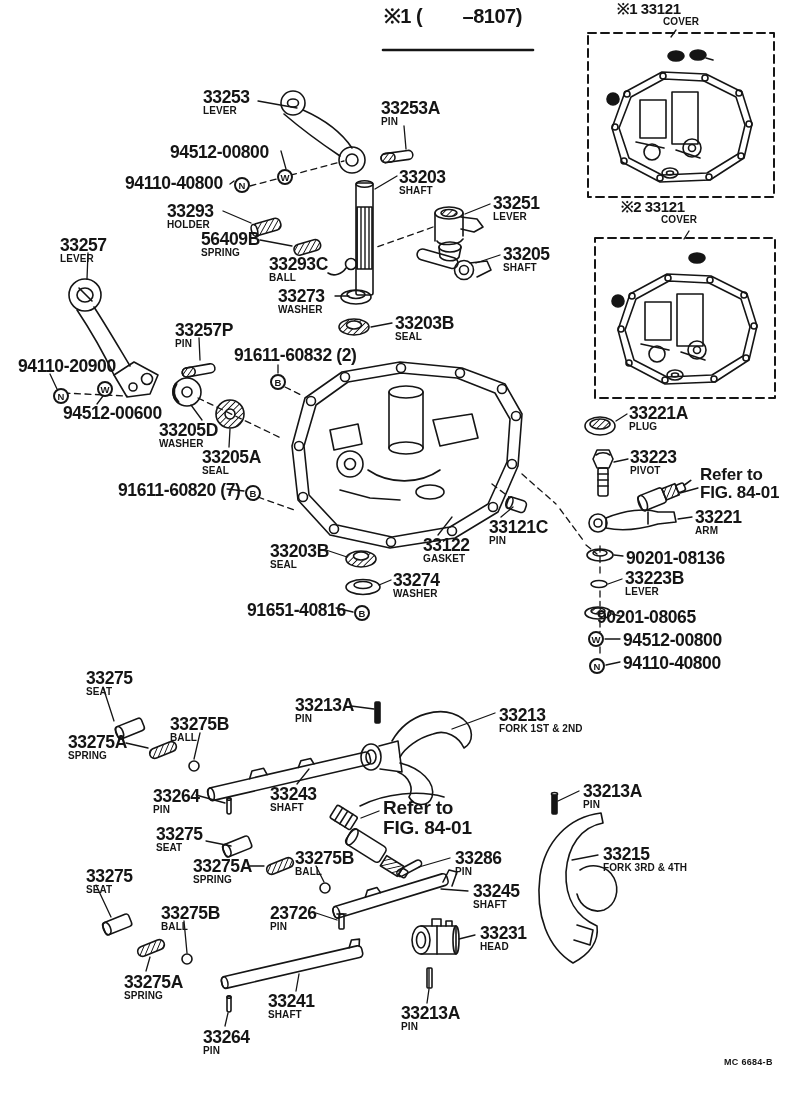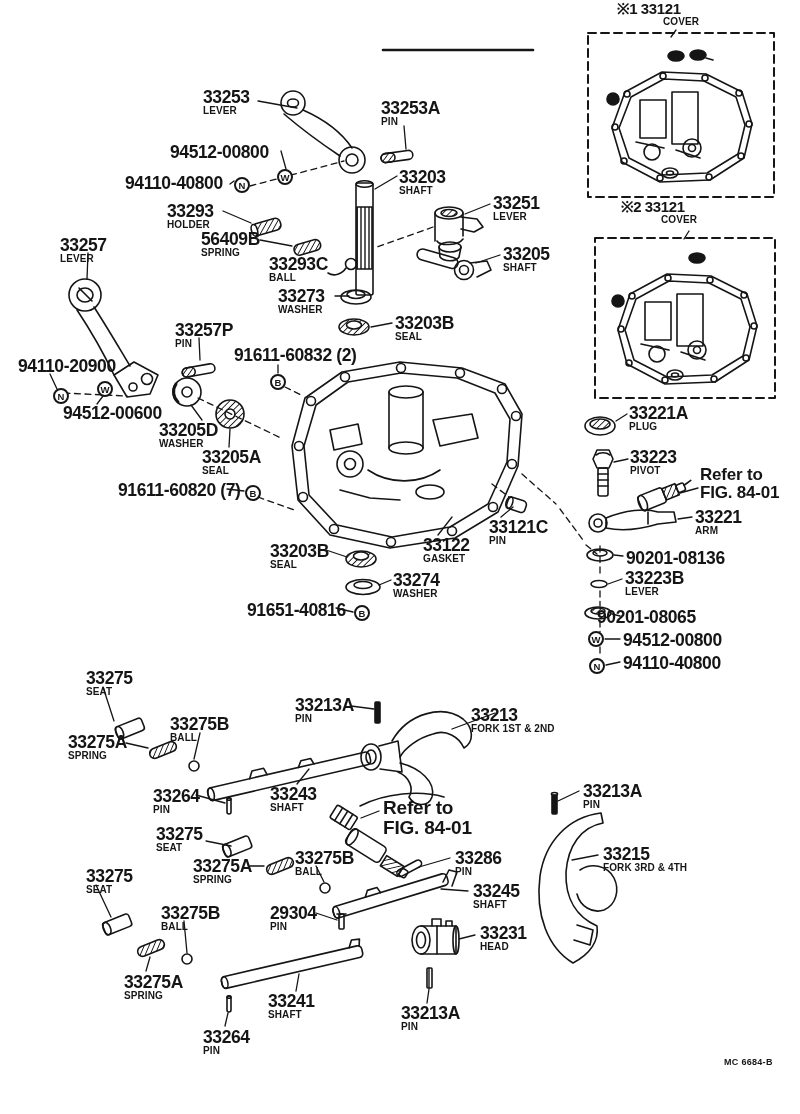--- a/index.html
+++ b/index.html
@@ -363,20 +363,21 @@
       M676 30 L671 37    M689 231 L684 239"></path>
 
     <path stroke-width="1.3" stroke-dasharray="6 4.5" d="
       M250 186 L344 161  M64 393 L127 396   M198 398 L283 439  M433 227 L377 247
       M285 387 L303 396  M258 497 L297 511  M492 484 L509 497  M522 474 L556 504
       M560 509 L583 540  M586 545 L597 554
       M600 546 L600 576  M600 591 L600 606  M600 621 L600 632  M600 647 L600 657"></path>
   </g>
 </svg>
 
+<div class="hdr" style="left:384px;top:2px">※1 (        –8107)</div>
 
 <div class="lbl big" style="left:617px;top:1px">
       <div class="code">※1 33121</div>
       <div class="sub" style="margin-left:46px">COVER</div>
     </div>
 <div class="lbl big" style="left:621px;top:199px">
       <div class="code">※2 33121</div>
       <div class="sub" style="margin-left:40px">COVER</div>
     </div>
 <div class="lbl" style="left:203px;top:88px">
@@ -505,21 +506,21 @@
       <div class="code">94110-40800</div>
     </div>
 <div class="lbl" style="left:86px;top:669px">
       <div class="code">33275</div>
       <div class="sub">SEAT</div>
     </div>
 <div class="lbl" style="left:295px;top:696px">
       <div class="code">33213A</div>
       <div class="sub">PIN</div>
     </div>
-<div class="lbl" style="left:471px;top:706px">
+<div class="lbl" style="left:499px;top:706px">
       <div class="code">33213</div>
       <div class="sub">FORK 1ST &amp; 2ND</div>
     </div>
 <div class="lbl" style="left:170px;top:715px">
       <div class="code">33275B</div>
       <div class="sub">BALL</div>
     </div>
 <div class="lbl" style="left:68px;top:733px">
       <div class="code">33275A</div>
       <div class="sub">SPRING</div>
@@ -566,21 +567,21 @@
     </div>
 <div class="lbl" style="left:473px;top:882px">
       <div class="code">33245</div>
       <div class="sub">SHAFT</div>
     </div>
 <div class="lbl" style="left:161px;top:904px">
       <div class="code">33275B</div>
       <div class="sub">BALL</div>
     </div>
 <div class="lbl" style="left:270px;top:904px">
-      <div class="code">29304</div>
+      <div class="code">23726</div>
       <div class="sub">PIN</div>
     </div>
 <div class="lbl" style="left:480px;top:924px">
       <div class="code">33231</div>
       <div class="sub">HEAD</div>
     </div>
 <div class="lbl" style="left:124px;top:973px">
       <div class="code">33275A</div>
       <div class="sub">SPRING</div>
     </div>

